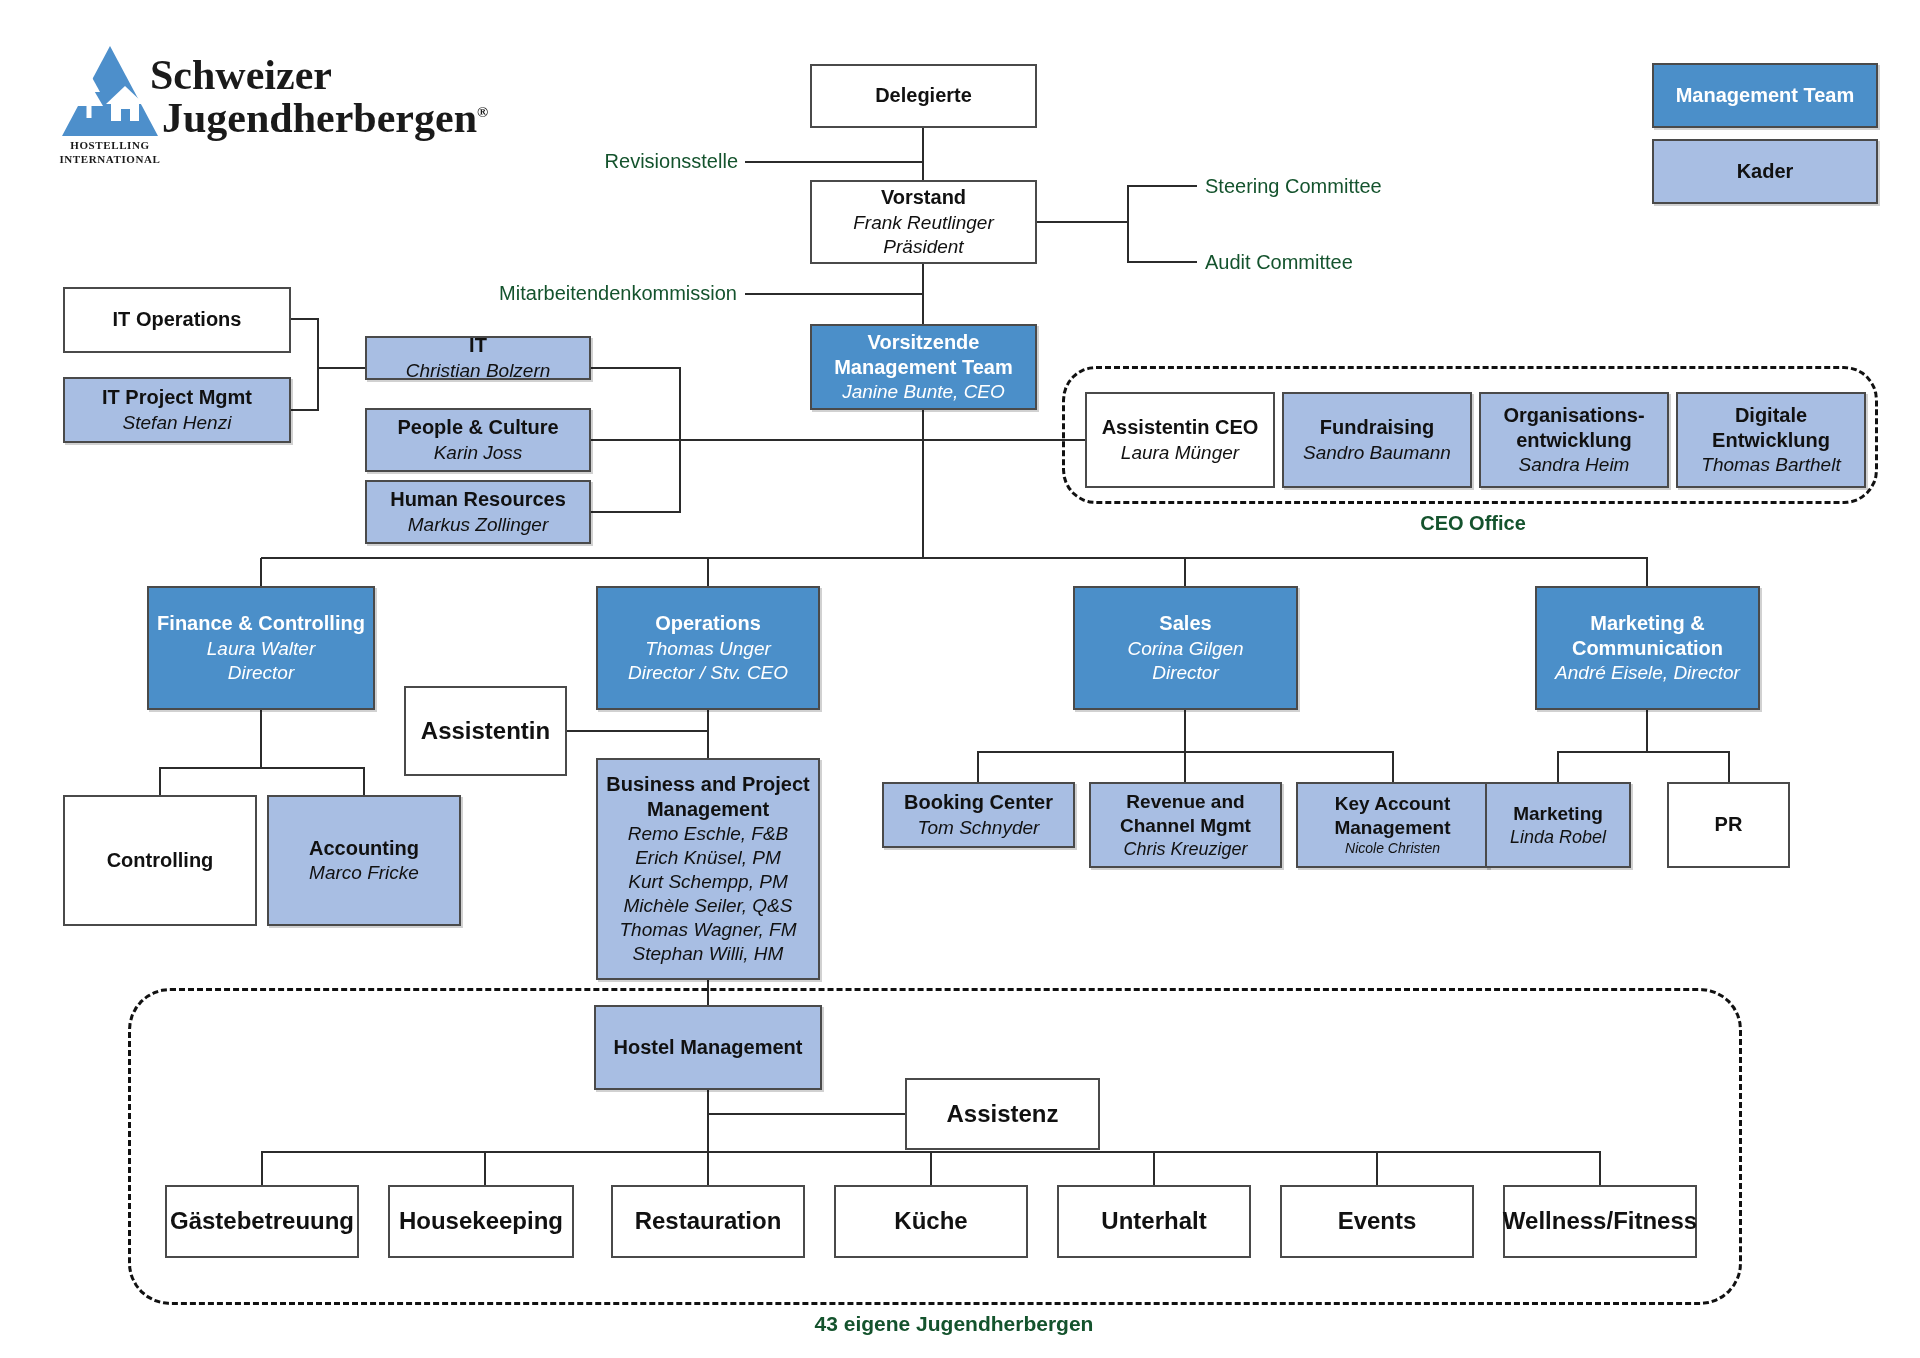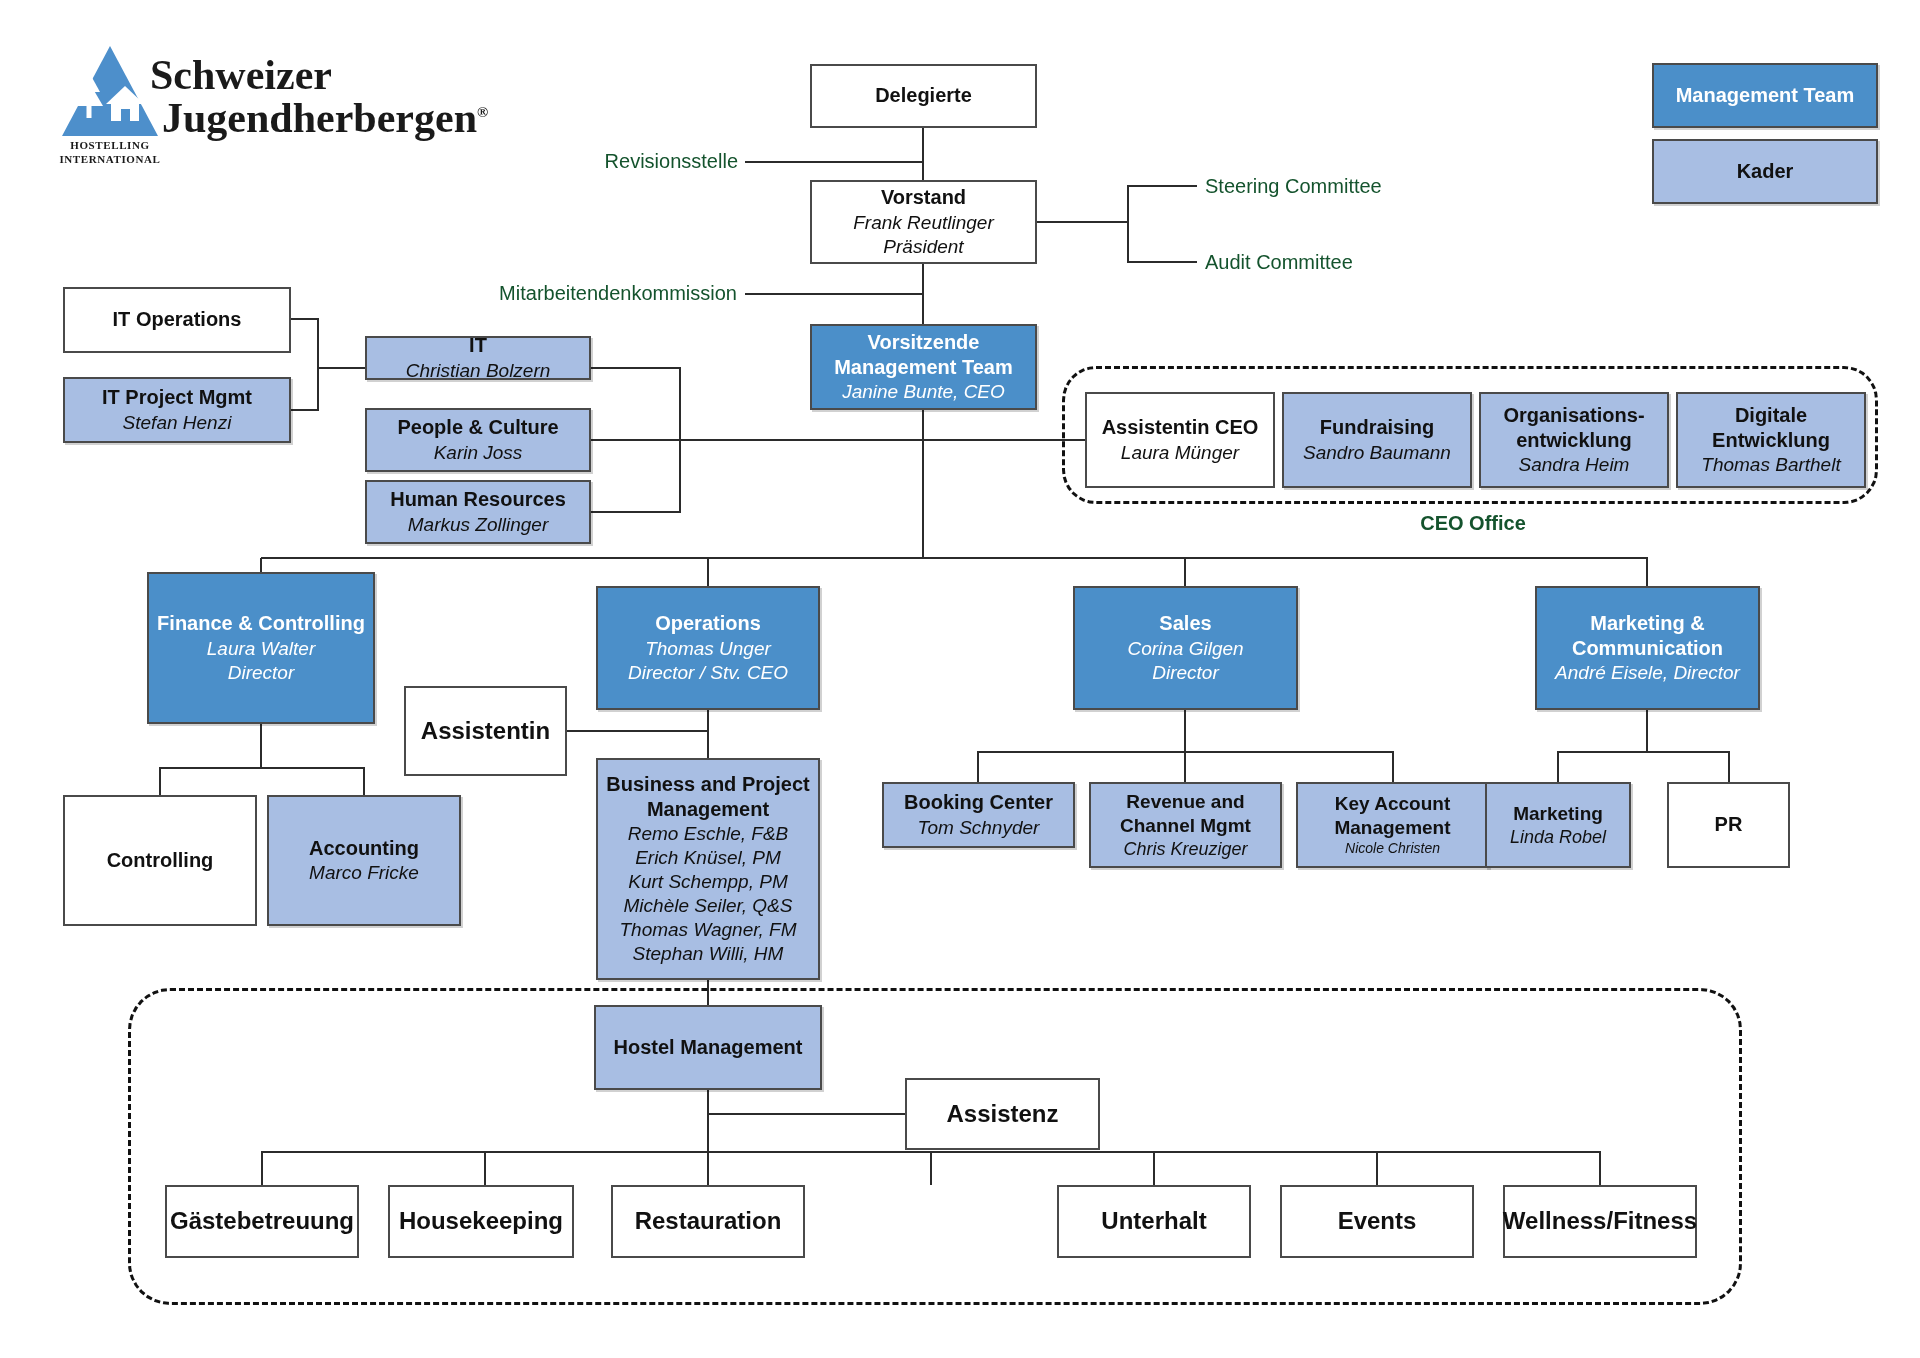--- a/index.html
+++ b/index.html
@@ -113,20 +113,21 @@
   <i class="vl" style="left:1599px;top:1151px;height:34px"></i>
 
   <div class="dash" style="left:1062px;top:366px;width:816px;height:138px;border-radius:34px"></div>
   <div class="dash" style="left:128px;top:988px;width:1614px;height:317px;border-radius:42px"></div>
 
   <div class="lab" style="left:538px;top:150px;width:200px;text-align:right">Revisionsstelle</div>
   <div class="lab" style="left:487px;top:282px;width:250px;text-align:right">Mitarbeitendenkommission</div>
   <div class="lab" style="left:1205px;top:175px">Steering Committee</div>
   <div class="lab" style="left:1205px;top:251px">Audit Committee</div>
   <div class="lab b" style="left:1373px;top:512px;width:200px;text-align:center">CEO Office</div>
+  <div class="lab b" style="left:704px;top:1312px;width:500px;text-align:center;font-size:21px">43 eigene Jugendherbergen</div>
 
   <div class="box white" style="left:810px;top:64px;width:227px;height:64px">
     <span class="t">Delegierte</span>
   </div>
   <div class="box white" style="left:810px;top:180px;width:227px;height:84px">
     <span class="t">Vorstand</span>
     <span class="s">Frank Reutlinger</span>
     <span class="s">Präsident</span>
   </div>
   <div class="box mgmt" style="left:810px;top:324px;width:227px;height:86px">
@@ -167,21 +168,21 @@
     <span class="t">Organisations-</span>
     <span class="t">entwicklung</span>
     <span class="s">Sandra Heim</span>
   </div>
   <div class="box kader" style="left:1676px;top:392px;width:190px;height:96px">
     <span class="t">Digitale</span>
     <span class="t">Entwicklung</span>
     <span class="s">Thomas Barthelt</span>
   </div>
 
-  <div class="box mgmt" style="left:147px;top:572px;width:228px;height:152px">
+  <div class="box mgmt" style="left:147px;top:586px;width:228px;height:124px">
     <span class="t">Finance &amp; Controlling</span>
     <span class="s">Laura Walter</span>
     <span class="s">Director</span>
   </div>
   <div class="box mgmt" style="left:596px;top:586px;width:224px;height:124px">
     <span class="t">Operations</span>
     <span class="s">Thomas Unger</span>
     <span class="s">Director / Stv. CEO</span>
   </div>
   <div class="box mgmt" style="left:1073px;top:586px;width:225px;height:124px">
@@ -249,20 +250,23 @@
 
   <div class="box white" style="left:165px;top:1185px;width:194px;height:73px">
     <span class="r">Gästebetreuung</span>
   </div>
   <div class="box white" style="left:388px;top:1185px;width:186px;height:73px">
     <span class="r">Housekeeping</span>
   </div>
   <div class="box white" style="left:611px;top:1185px;width:194px;height:73px">
     <span class="r">Restauration</span>
   </div>
+  <div class="box white" style="left:834px;top:1185px;width:194px;height:73px">
+    <span class="r">Küche</span>
+  </div>
   <div class="box white" style="left:1057px;top:1185px;width:194px;height:73px">
     <span class="r">Unterhalt</span>
   </div>
   <div class="box white" style="left:1280px;top:1185px;width:194px;height:73px">
     <span class="r">Events</span>
   </div>
   <div class="box white" style="left:1503px;top:1185px;width:194px;height:73px">
     <span class="r">Wellness/Fitness</span>
   </div>
 

